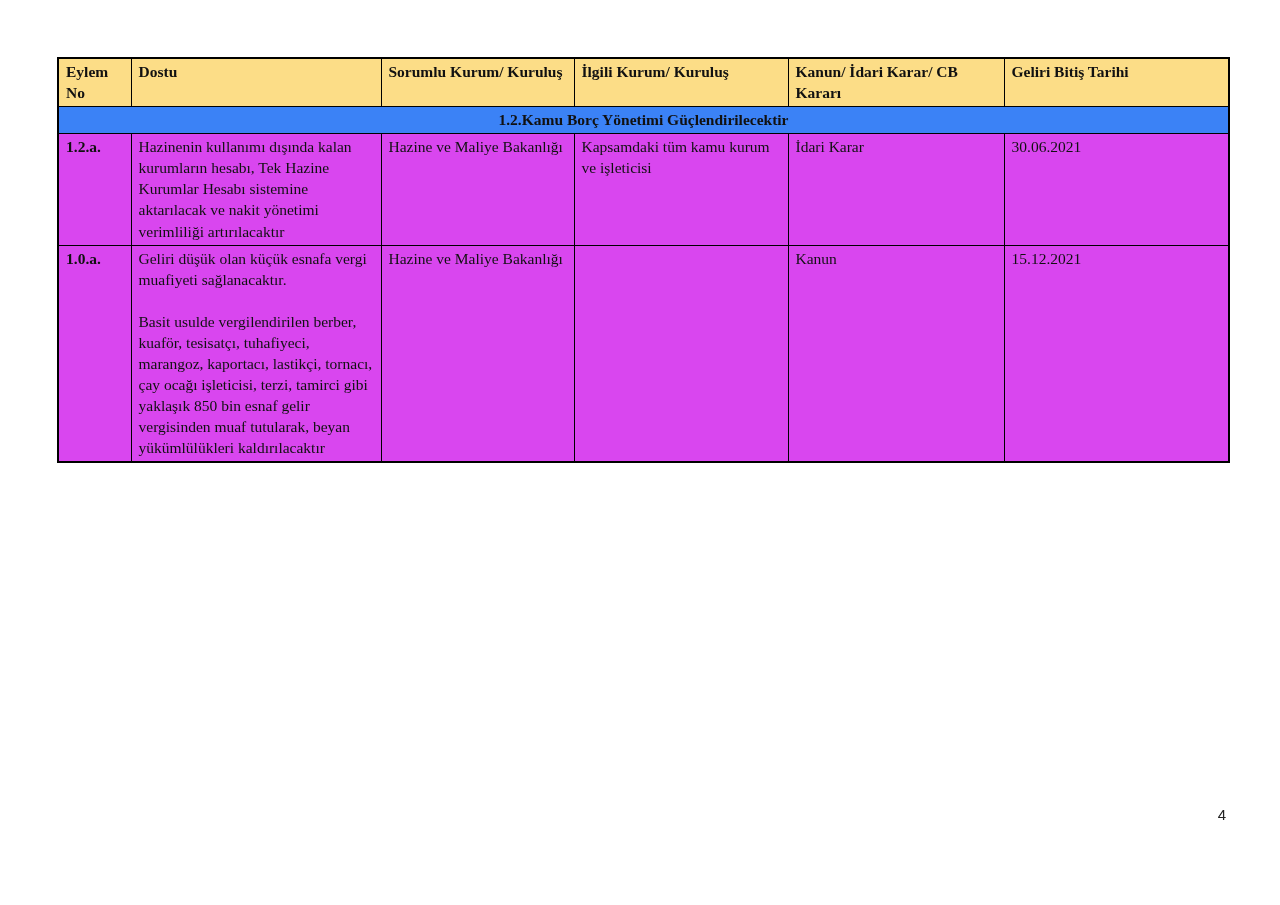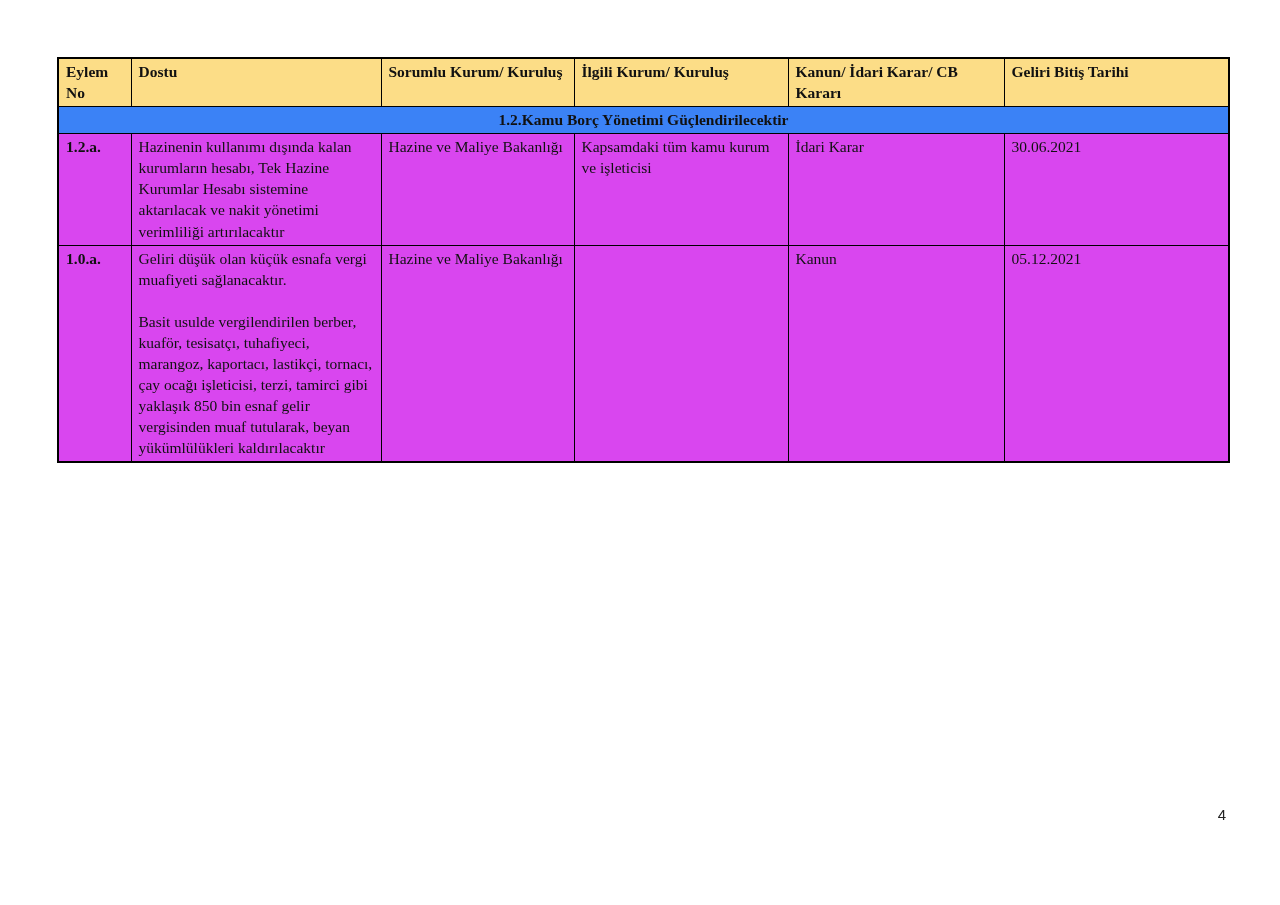--- a/index.html
+++ b/index.html
@@ -98,20 +98,20 @@
           <td>30.06.2021</td>
         </tr>
         <tr class="data-row">
           <td class="cell-no">1.0.a.</td>
           <td class="cell-eylem">Geliri düşük olan küçük esnafa vergi muafiyeti sağlanacaktır.
 
 Basit usulde vergilendirilen berber, kuaför, tesisatçı, tuhafiyeci, marangoz, kaportacı, lastikçi, tornacı, çay ocağı işleticisi, terzi, tamirci gibi yaklaşık 850 bin esnaf gelir vergisinden muaf tutularak, beyan yükümlülükleri kaldırılacaktır</td>
           <td>Hazine ve Maliye Bakanlığı</td>
           <td></td>
           <td>Kanun</td>
-          <td>05.12.2021</td>
+          <td>15.12.2021</td>
         </tr>
       </tbody>
   </table>
 
   <div class="page-number">4</div>
 
 </div>
 
 </body></html>

